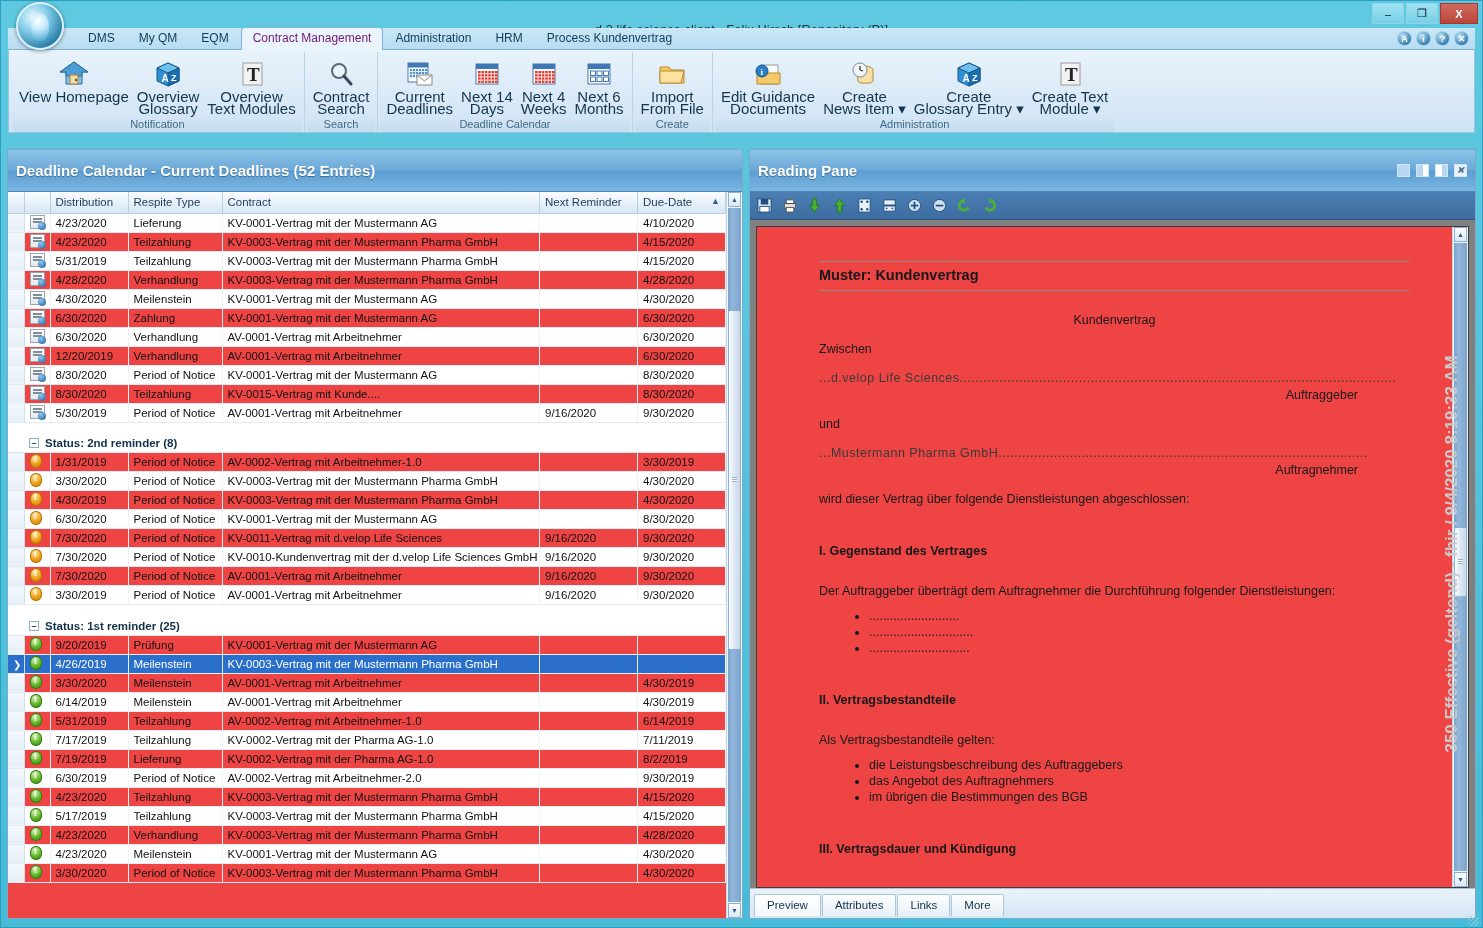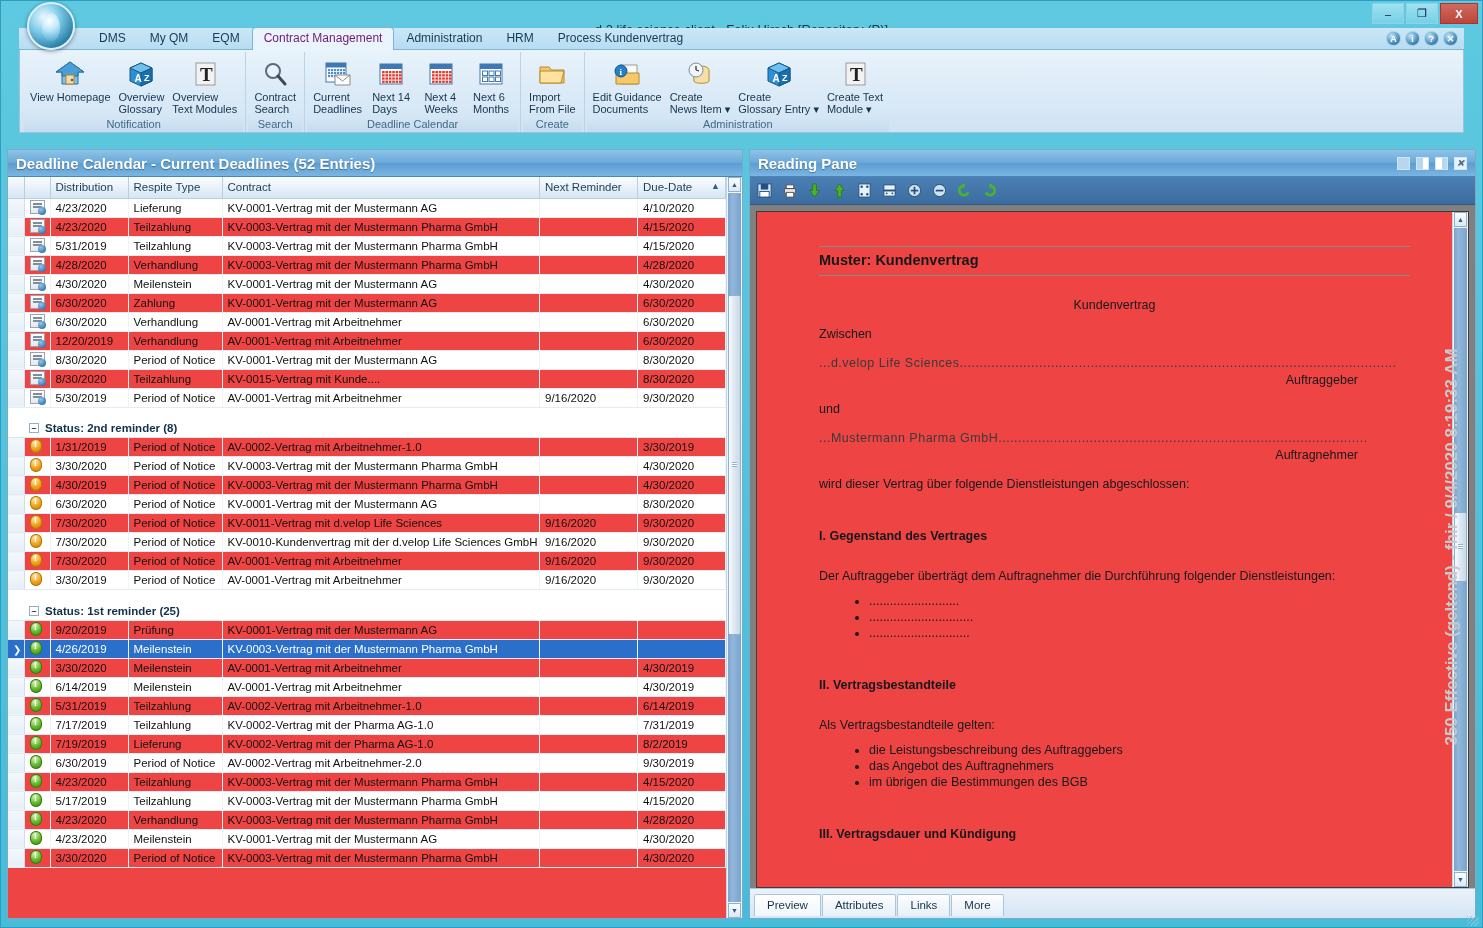--- a/index.html
+++ b/index.html
@@ -18,21 +18,21 @@
   .title-text { position:absolute; left:0; right:0; top:21px; text-align:center;
                 font-size:13px; color:#17313a; font-weight:400; }
   .wincontrols { position:absolute; right:4px; top:2px; display:flex; gap:2px; }
   .wincontrols div { width:32px; height:21px; display:flex; align-items:center;
                      justify-content:center; border:1px solid #8fd4e6;
                      background:linear-gradient(#9fe2f1,#76d0e6); font-size:11px;
                      color:#113; cursor:pointer; }
   .wincontrols .wc-close { background:linear-gradient(#d06a5e,#b9473a);
                            border-color:#a33; color:#fff; font-weight:bold; width:38px;}
   
-  .ribbon-wrap { position:relative; margin:0 18px; }
+  .ribbon-wrap { position:relative; margin:0 7px; }
   .orb { position:absolute; left:8px; top:-26px; width:48px; height:48px;
          border-radius:50%;
          background:radial-gradient(circle at 34% 30%, #eafaff 0%, #7cc9e6 38%, #2a7fa8 75%, #0f4f6e 100%);
          border:2px solid #d8f0fa; box-shadow:0 1px 4px rgba(0,0,0,.45); z-index:20;}
   .orb:after { content:""; position:absolute; left:13px; top:9px; width:18px; height:28px;
                border-radius:50% 50% 45% 45%;
                background:radial-gradient(circle at 40% 28%, #ffffff, #bfe9fb 40%, #3f9fcc 100%); }
   .tabstrip { height:22px; padding-left:68px; display:flex; align-items:flex-end;
               background:linear-gradient(#cbe7f7,#b7dcf2); border-bottom:1px solid #7fb4d6; }
   .tab { padding:3px 11px 3px; font-size:12px; color:#123b55; cursor:pointer;
@@ -52,27 +52,27 @@
   .rgroup { display:flex; flex-direction:column; justify-content:space-between;
             border-right:1px solid #b9d3e7; padding:0 2px; }
   .rgroup:last-child{ border-right:none; }
   .rgitems { display:flex; align-items:flex-start; padding:3px 2px 0; flex:1; }
   .rglabel { text-align:center; font-size:11px; color:#3f6a88; padding-bottom:2px;
              background:linear-gradient(rgba(255,255,255,0), #c6dcee);
              border-radius:0 0 3px 3px; }
   .rbtn { width:auto; min-width:50px; display:flex; flex-direction:column;
           align-items:center; padding:2px 4px 0; cursor:pointer; border-radius:3px;}
   .rbtn .ico { height:34px; display:flex; align-items:center; justify-content:center; }
-  .rbtn .lbl { font-size:11px; line-height:12px; color:#14354d;
+  .rbtn .lbl { font-size:15px; text-align:center; line-height:12px; color:#14354d;
                white-space:pre-line; }
   
   .main { position:absolute; left:6px; right:6px; top:148px; bottom:8px; display:flex; gap:6px;}
   .panel { background:#fff; border:1px solid #7aa9c9; display:flex; flex-direction:column;
            box-shadow:0 0 0 1px rgba(255,255,255,.4) inset; }
-  .panel-head { height:27px; background:linear-gradient(#8cc4e8 0%, #6da9d8 48%, #5d9dd2 52%, #7ab6e2 100%);
+  .panel-head { height:42px; background:linear-gradient(#8cc4e8 0%, #6da9d8 48%, #5d9dd2 52%, #7ab6e2 100%);
                 color:#fff; font-size:15px; font-weight:bold; display:flex;
                 align-items:center; padding:0 8px; text-shadow:0 1px 1px rgba(0,0,0,.35);
                 border-bottom:1px solid #4b86b8; }
   .panel-head .ph-btns { margin-left:auto; display:flex; gap:6px; }
   .panel-head .ph-btns i { width:13px; height:13px; display:inline-block;
                            border:1px solid #cfe6f7; background:#b7d6ef; cursor:pointer; }
   .panel-head .ph-btns i.half { background:linear-gradient(90deg,#b7d6ef 50%, #ffffff 50%); }
   .panel-head .ph-btns i.right { background:linear-gradient(90deg,#ffffff 50%, #b7d6ef 50%); }
   .panel-head .ph-btns i.x { background:#e9f3fb; color:#33628c; font-size:9px;
                              text-align:center; line-height:11px; font-weight:bold;}
@@ -722,21 +722,21 @@
                   <td></td>
                   <td>6/14/2019</td>
                 </tr>
                 <tr class="row">
                   <td class="c-ind"></td>
                   <td><span class="ballicon ball-green"></span></td>
                   <td>7/17/2019</td>
                   <td>Teilzahlung</td>
                   <td>KV-0002-Vertrag mit der Pharma AG-1.0</td>
                   <td></td>
-                  <td>7/31/2019</td>
+                  <td>7/11/2019</td>
                 </tr>
                 <tr class="row">
                   <td class="c-ind"></td>
                   <td><span class="ballicon ball-green"></span></td>
                   <td>7/19/2019</td>
                   <td>Lieferung</td>
                   <td>KV-0002-Vertrag mit der Pharma AG-1.0</td>
                   <td></td>
                   <td>8/2/2019</td>
                 </tr>

